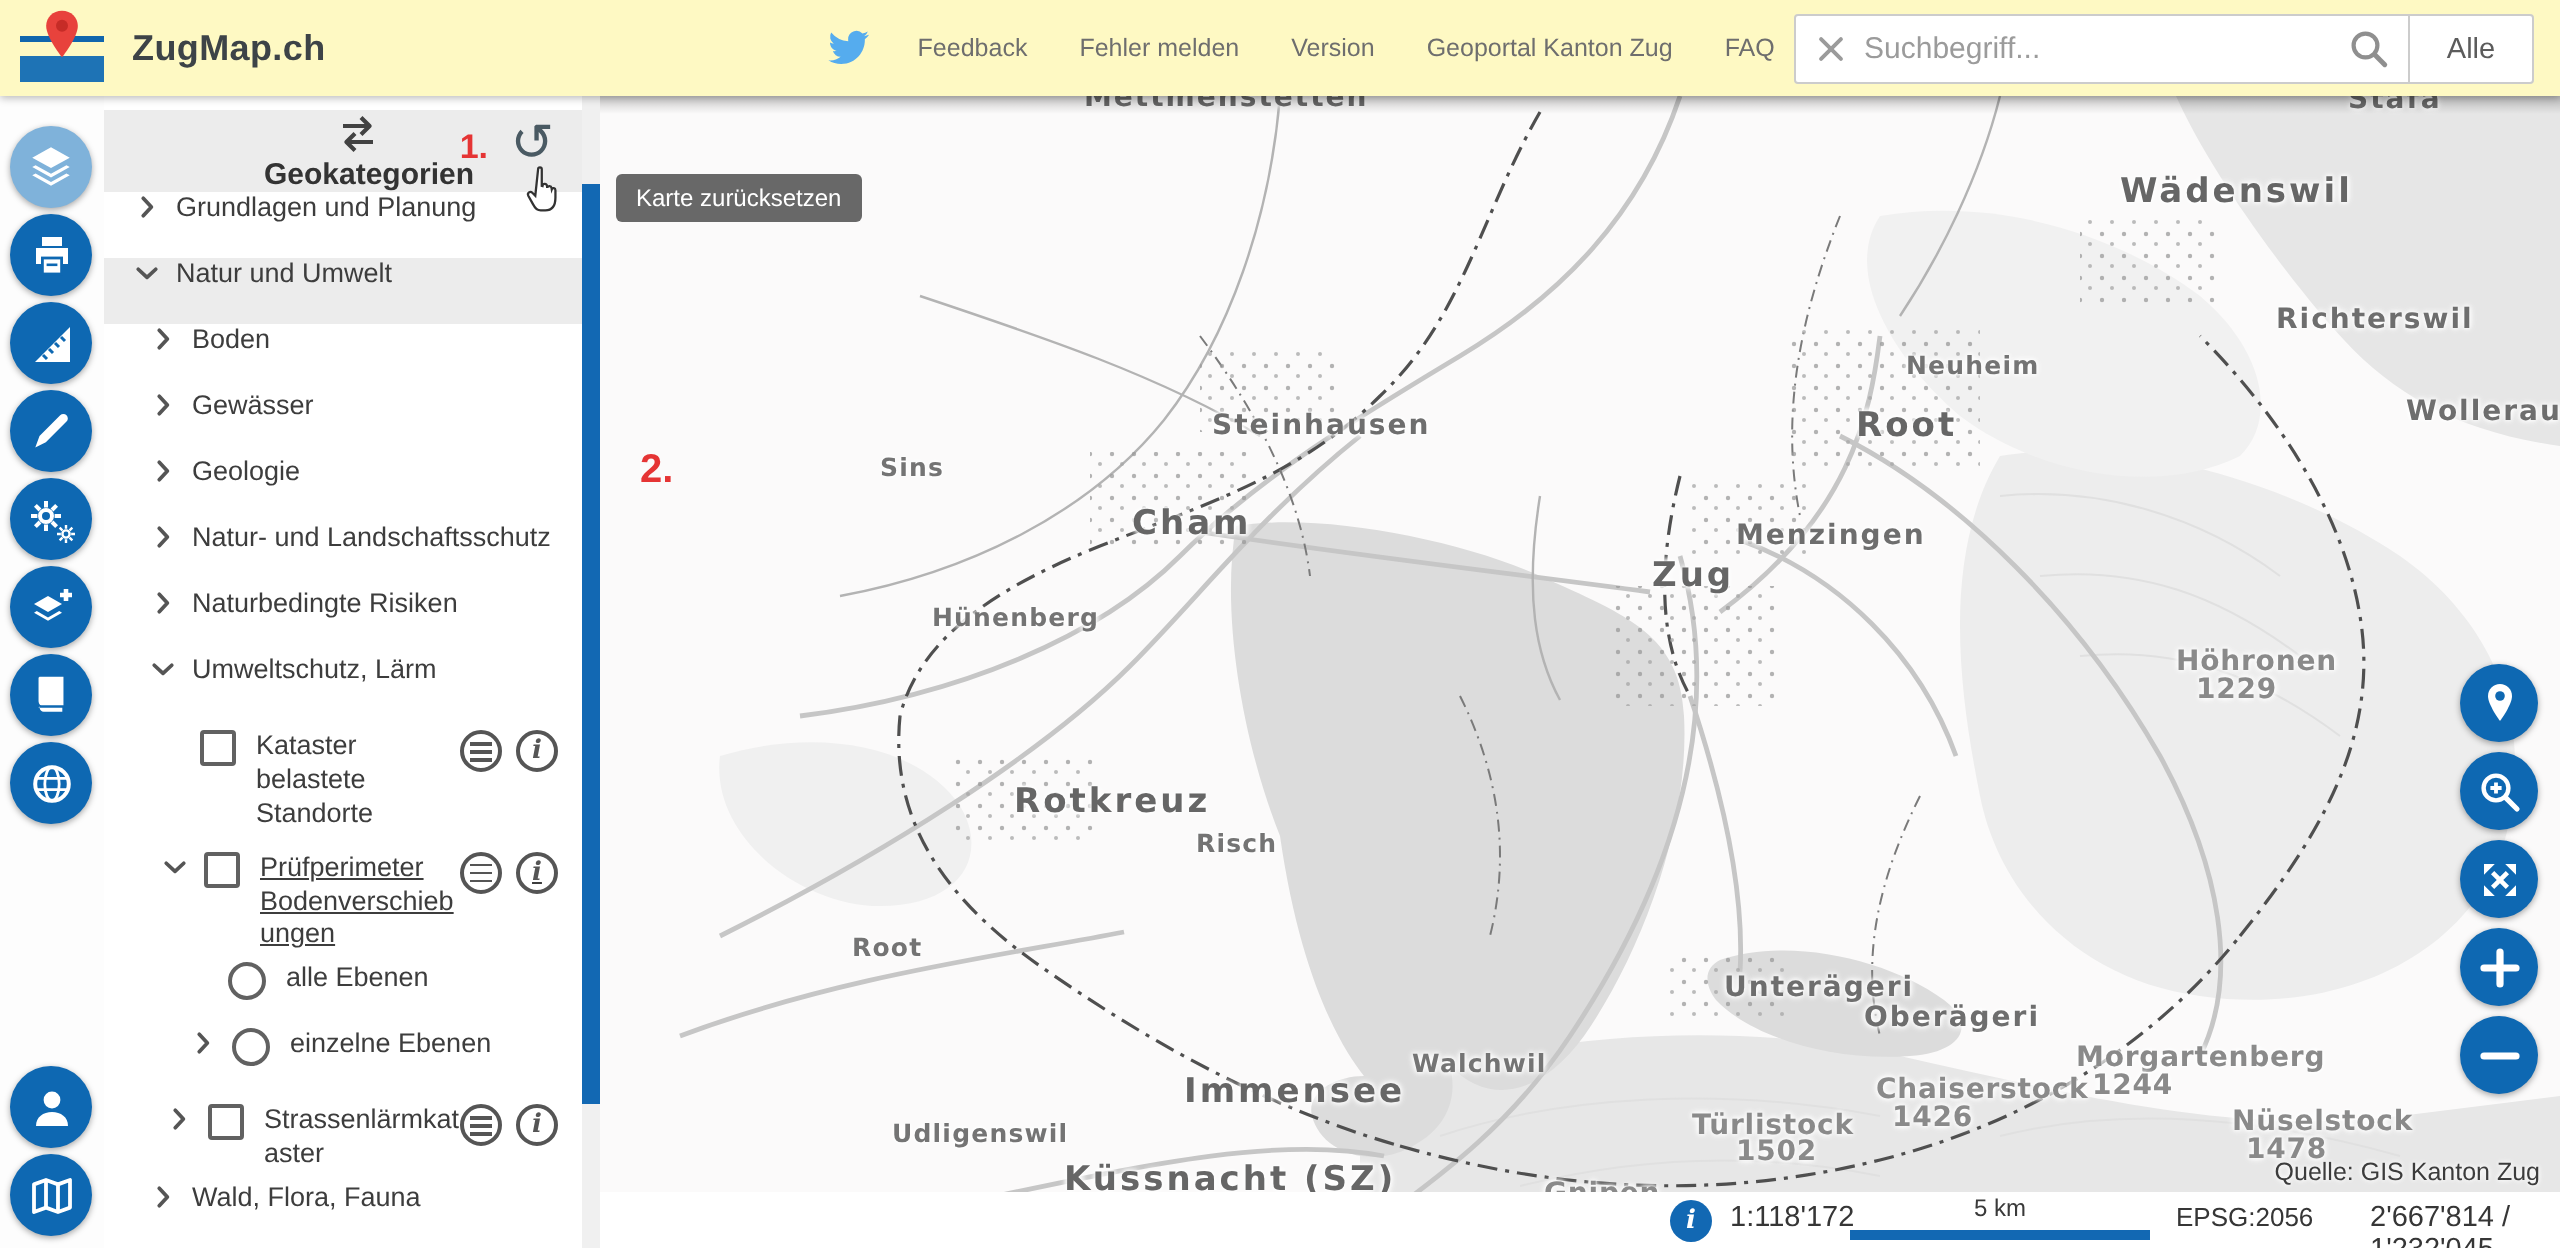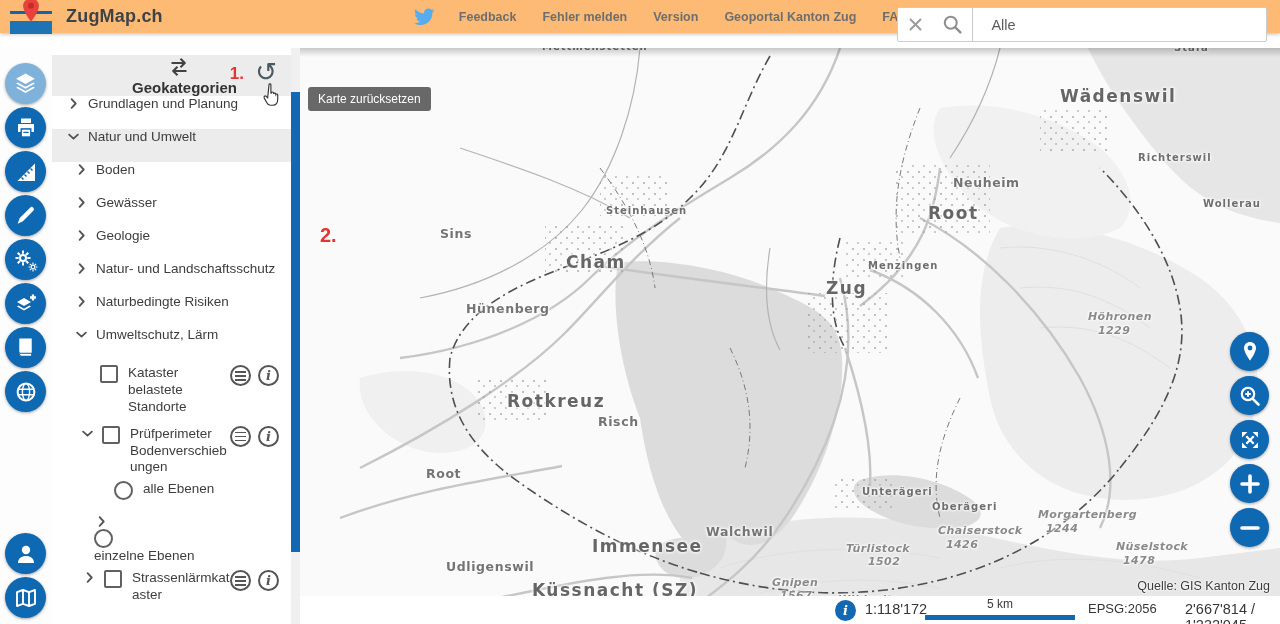--- a/index.html
+++ b/index.html
@@ -1,28 +1,28 @@
 <!DOCTYPE html>
 <html><head>
 <meta charset="utf-8">
 <style>
   * { margin:0; padding:0; box-sizing:border-box; }
   html,body { width:1280px; height:624px; overflow:hidden; font-family:"Liberation Sans",sans-serif; background:#fff; }
   .app { position:relative; width:1280px; height:624px; }
 
   
-  .header { position:absolute; left:0; top:0; width:1280px; height:33px; background:#fdba74;
+  .header { position:absolute; left:0; top:0; width:1280px; height:48px; background:#fef9c3;
             box-shadow:0 1px 4px rgba(0,0,0,.28); z-index:40; display:flex; align-items:center; }
   .logo { position:relative; width:42px; height:36px; margin-left:10px; flex:0 0 auto; }
   .logo-line { position:absolute; left:0; top:12px; width:42px; height:3px; background:#1066ad; }
   .logo-rect { position:absolute; left:0; top:22px; width:42px; height:13px; background:#1e73b5; }
   .logo-pin  { position:absolute; left:11px; top:-2px; }
   .app-title { font-size:18px; color:#3d4347; font-weight:bold; margin-left:14px; letter-spacing:.2px; }
   .tw { margin-left:250px; flex:0 0 auto; }
-  .hlinks { display:flex; gap:26px; margin-left:24px;font-weight:bold; }
+  .hlinks { display:flex; gap:26px; margin-left:24px; }
   .hlink { font-size:12.5px; color:#6e6e6e; text-decoration:none; white-space:nowrap; cursor:pointer; }
   .searchbox { position:absolute; right:13px; top:7px; width:370px; height:35px; border:1px solid #ccc;
                border-radius:2px; background:#fff; display:flex; align-items:center; }
   .sb-clear { width:34px; display:flex; justify-content:center; cursor:pointer; }
   .sb-input { flex:1; border:0; outline:none; font-size:15px; color:#444; font-family:"Liberation Sans",sans-serif; }
   .sb-input::placeholder { color:#9b9b9b; }
   .sb-mag { width:40px; display:flex; justify-content:center; cursor:pointer; }
   .sb-scope { width:62px; height:100%; border-left:1px solid #ccc; display:flex; align-items:center;
               justify-content:center; font-size:14.5px; color:#5c5c5c; cursor:pointer; }
 
@@ -45,45 +45,45 @@
   .step1 { position:absolute; right:47px; top:9px; color:#e53434; font-weight:bold; font-size:17px; }
   .resetbtn { position:absolute; right:14px; top:2px; font-size:26px; color:#4a5a63; cursor:pointer;
               font-family:"DejaVu Sans",sans-serif; }
   .cursor-hand { position:absolute; right:9px; top:28px; z-index:5; }
   .tree { }
   .trow { display:flex; align-items:flex-start; min-height:33px; padding-right:4px; font-size:13.5px; color:#3d3d3d; }
   .trow.gray { background:#ececec; }
   .trow .chev { flex:0 0 auto; margin-right:7px; color:#555; }
   .tlabel { line-height:1.25; }
   .wraplabel { width:112px; overflow-wrap:anywhere; }
-  .pl12{padding-left:14px;} .pl20{padding-left:22px;} .pl26{padding-left:28px;}
-  .pl28{padding-left:30px;} .pl40{padding-left:42px;flex-direction:column;} .pl44{padding-left:48px;} .pl58{padding-left:62px;}
+  .pl12{padding-left:14px;} .pl20{padding-left:22px;} .pl26{padding-left:28px;text-decoration:underline;}
+  .pl28{padding-left:30px;} .pl40{padding-left:42px;} .pl44{padding-left:48px;} .pl58{padding-left:62px;}
   .cbox { flex:0 0 auto; width:18px; height:18px; border:2px solid #616161; border-radius:2px; background:#fff;
           margin-right:10px; cursor:pointer; }
   .radio { flex:0 0 auto; width:19px; height:19px; border:2px solid #616161; border-radius:50%; background:#fff;
            margin-right:10px; cursor:pointer; }
   .acts { margin-left:auto; display:flex; gap:7px; margin-right:8px; }
   .legend-ic { width:21px; height:21px; border:2px solid #555; border-radius:50%; position:relative; cursor:pointer; }
   .legend-ic i { position:absolute; left:3px; right:3px; height:1.5px; background:#555; }
   .legend-ic i:nth-child(1){top:4px;} .legend-ic i:nth-child(2){top:8px;} .legend-ic i:nth-child(3){top:12px;}
   .info-ic { width:21px; height:21px; border:2px solid #555; border-radius:50%; color:#555; cursor:pointer;
              font-family:"DejaVu Serif",serif; font-style:italic; font-weight:bold; font-size:13px;
              display:flex; align-items:center; justify-content:center; }
 
   
   .map { position:absolute; left:300px; top:48px; width:980px; height:576px; overflow:hidden; background:#fbfbfb; cursor:default; }
   .map svg.base { position:absolute; left:0; top:0; }
   .map-shade { position:absolute; left:0; top:0; width:100%; height:9px;
                background:linear-gradient(rgba(0,0,0,.20),rgba(0,0,0,0)); pointer-events:none; }
   .mlabel { position:absolute; color:#6b6b6b; font-family:"DejaVu Sans",sans-serif; font-weight:bold;
             white-space:nowrap; text-shadow:0 0 2px #fff,0 0 3px #fff,0 0 4px #fff; }
   .ml-lg { font-size:17px; letter-spacing:1.5px; color:#666; }
-  .ml-md { font-size:10px; letter-spacing:1px; color:#6e6e6e; }
+  .ml-md { font-size:14px; letter-spacing:1px; color:#6e6e6e; }
   .ml-sm { font-size:12.5px; letter-spacing:.6px; color:#747474; }
-  .ml-peak { font-size:11px; font-style:italic; color:#8a8a8a; letter-spacing:.4px; }
+  .ml-peak { font-size:14px; color:#8a8a8a; letter-spacing:.4px;margin-top:13px; }
   .tooltip { position:absolute; left:8px; top:15px; background:rgba(92,92,92,.93); color:#fff; font-size:12px;
              padding:5px 10px; border-radius:3px; z-index:12;margin-top:24px; }
   .step2 { position:absolute; left:20px; top:176px; color:#e53434; font-weight:bold; font-size:20px; z-index:12; }
   .mapctl { position:absolute; right:11px; width:39px; height:39px; border-radius:50%; background:#0e68b2;
             display:flex; align-items:center; justify-content:center; cursor:pointer;
             box-shadow:0 1px 3px rgba(0,0,0,.35); z-index:12; }
   .attrib { position:absolute; right:10px; bottom:31px; font-size:12.5px; color:#3c3c3c;
             text-shadow:0 0 2px #fff,0 0 3px #fff; z-index:11; }
 
   
@@ -205,20 +205,21 @@
       <a class="hlink">Version</a>
       <a class="hlink">Geoportal Kanton Zug</a>
       <a class="hlink">FAQ</a>
     </div>
     <div class="searchbox">
       <span class="sb-clear">
         <svg width="17" height="17" style="color:#9b9b9b">
             <use href="#i-close"></use>
           </svg>
         </span>
+      <input class="sb-input" type="text" placeholder="Suchbegriff..." style="">
       <span class="sb-mag">
         <svg width="21" height="21" style="color:#8f8f8f">
             <use href="#i-search"></use>
           </svg>
         </span>
       <div class="sb-scope">Alle</div>
     </div>
   </div>
 
   <div class="rail">

